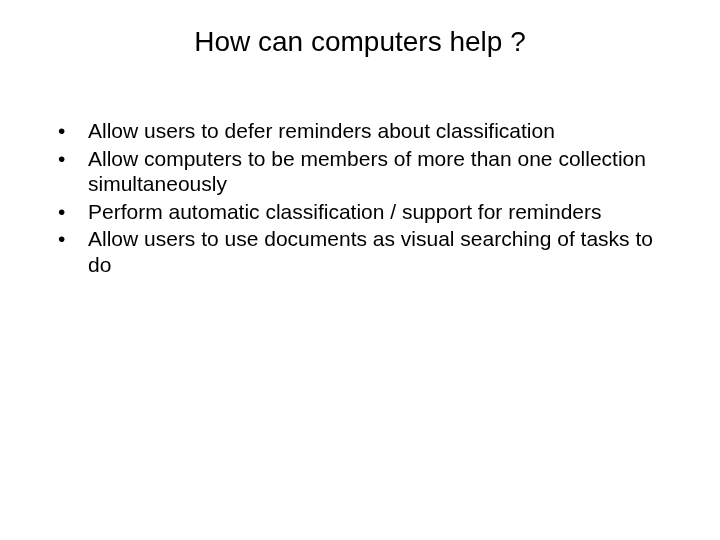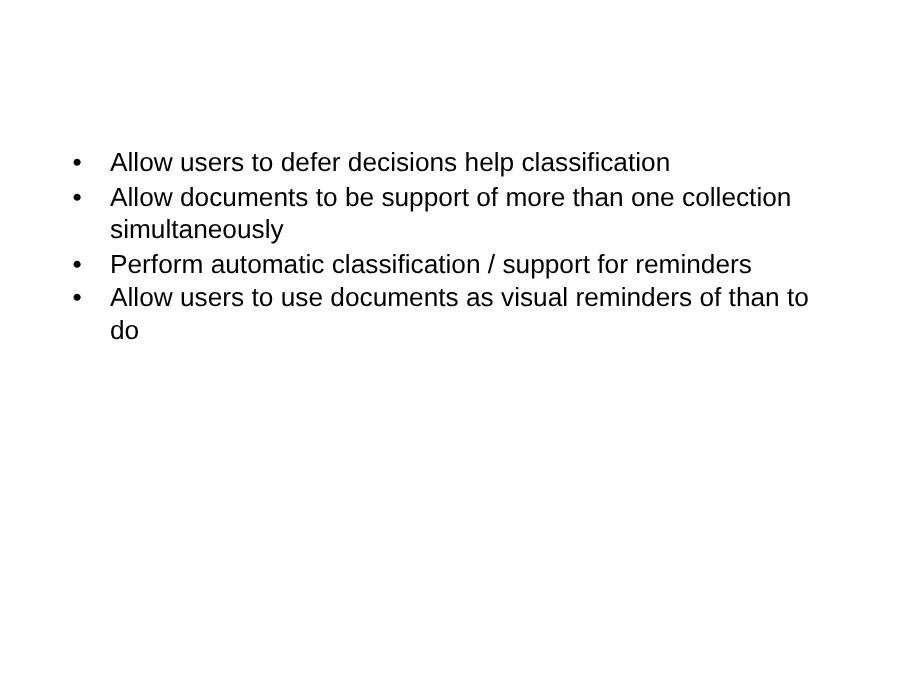--- a/index.html
+++ b/index.html
@@ -46,31 +46,32 @@
     padding-left: 4px;
   }
   .bullet .txt {
     flex: 1;
   }
 </style>
 </head>
 <body>
 
 <div class="slide">
+  <div class="title">How can computers help ?</div>
   <div class="body">
     <div class="bullet">
       <span class="dot">•</span>
-      <span class="txt">Allow users to defer decisions help classification</span>
+      <span class="txt">Allow users to defer reminders about classification</span>
     </div>
     <div class="bullet">
       <span class="dot">•</span>
-      <span class="txt">Allow documents to be support of more than one collection simultaneously</span>
+      <span class="txt">Allow computers to be members of more than one collection simultaneously</span>
     </div>
     <div class="bullet">
       <span class="dot">•</span>
       <span class="txt">Perform automatic classification / support for reminders</span>
     </div>
     <div class="bullet">
       <span class="dot">•</span>
-      <span class="txt">Allow users to use documents as visual reminders of than to do</span>
+      <span class="txt">Allow users to use documents as visual searching of tasks to do</span>
     </div>
   </div>
 </div>
 
 </body></html>

